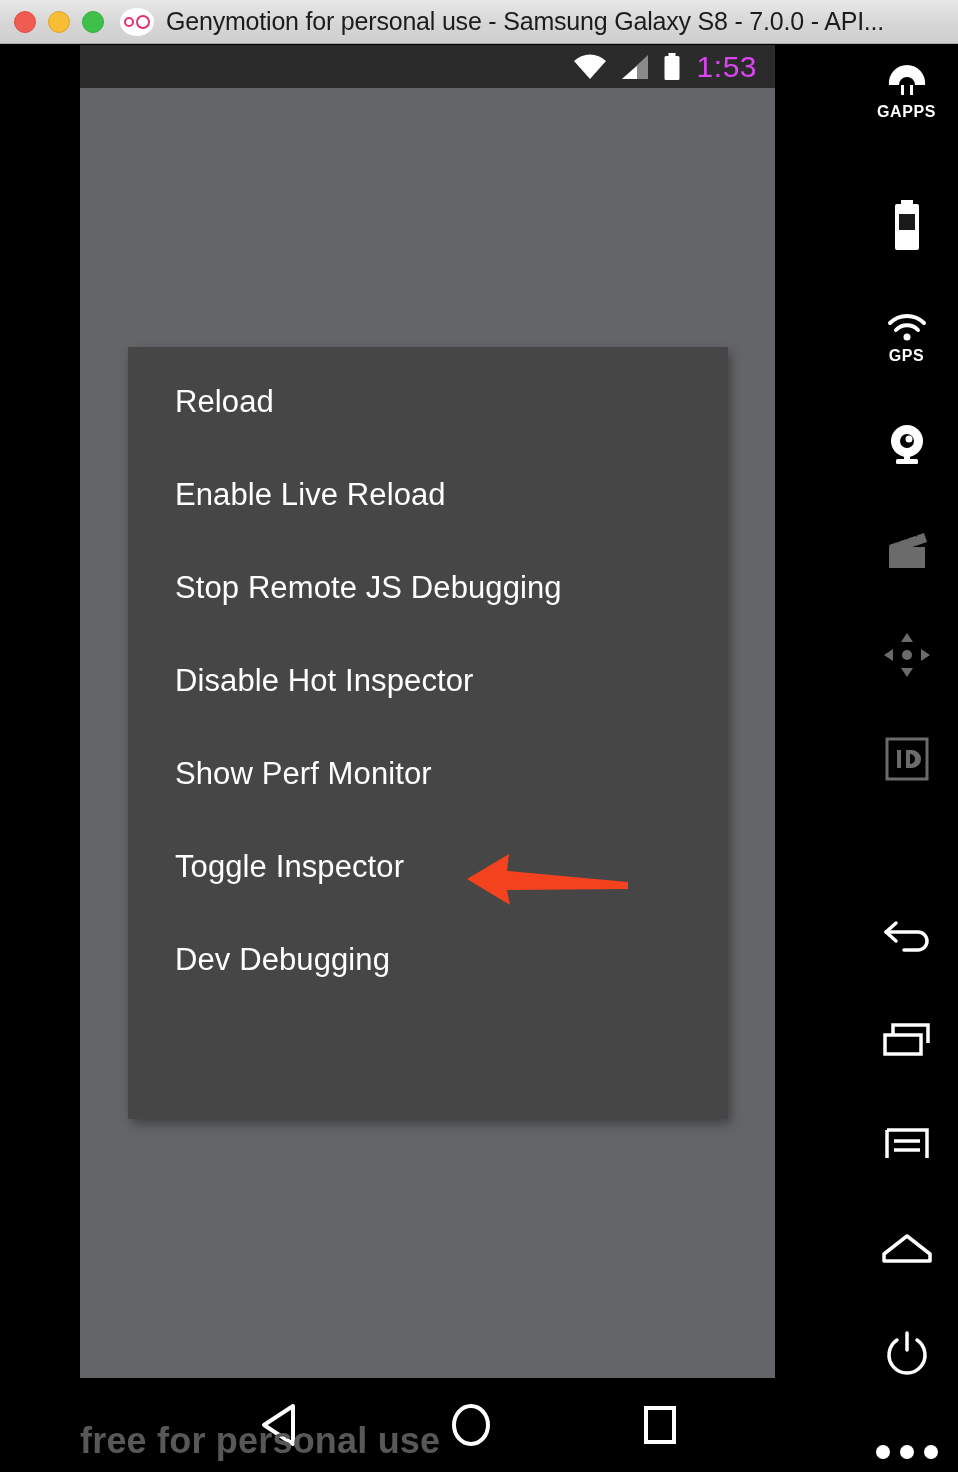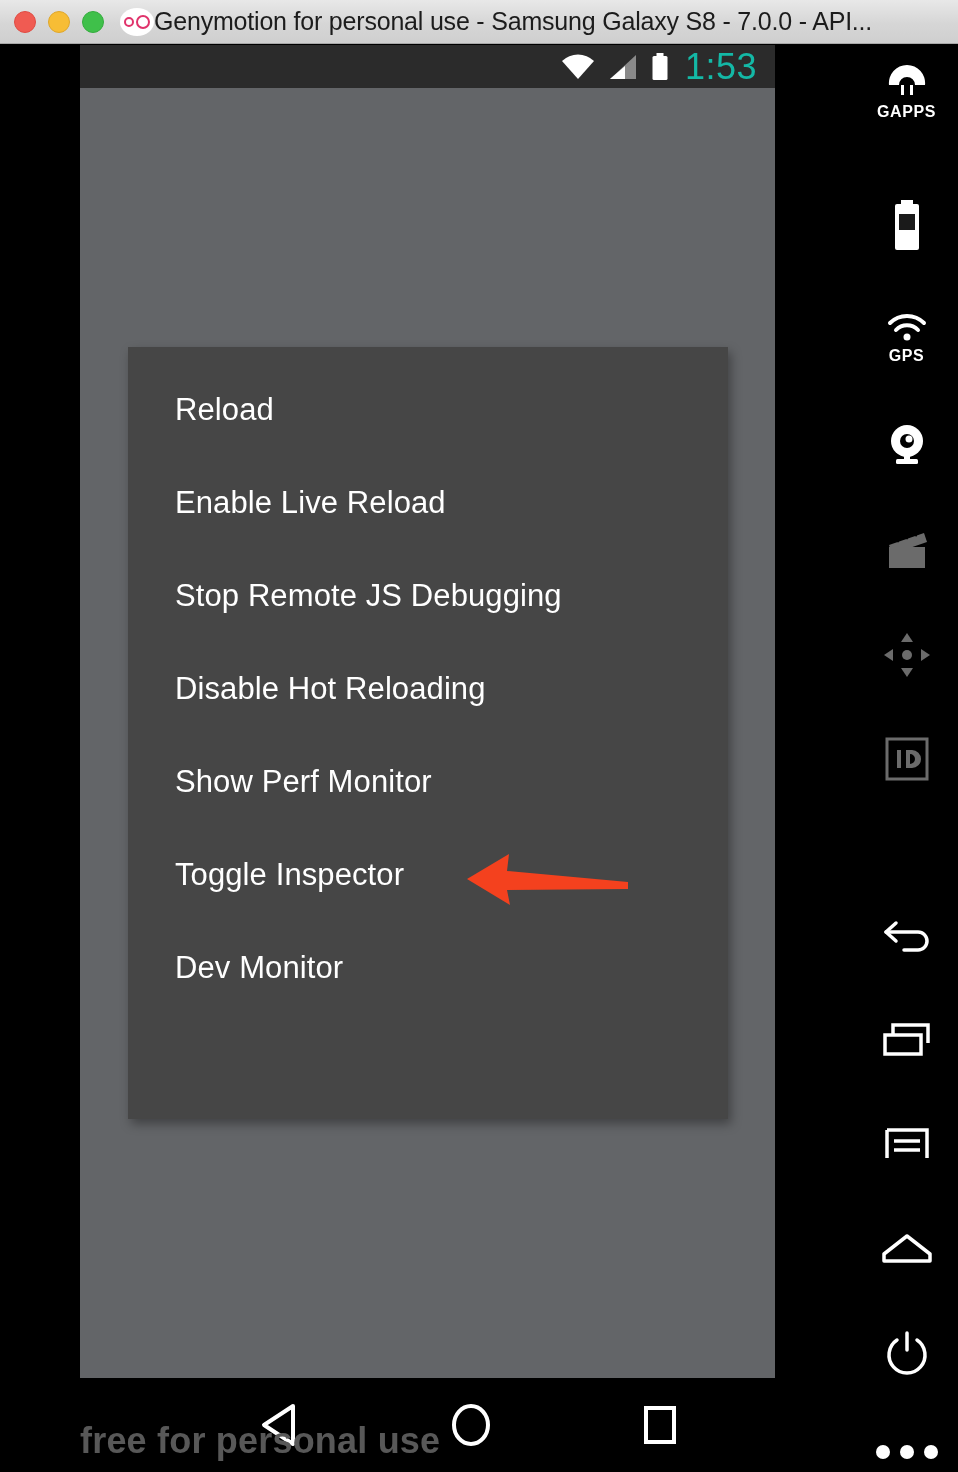--- a/index.html
+++ b/index.html
@@ -32,20 +32,21 @@
   .genylogo {
     width:34px; height:28px; margin-left:16px;
     background:#fff; border-radius:50%;
     display:flex; align-items:center; justify-content:center; gap:2px;
   }
   .gcirc { border:2.5px solid #e0336b; border-radius:50%; }
   .gcirc.small { width:10px; height:10px; }
   .gcirc.big   { width:14px; height:14px; }
 
   .title-text {
+    margin-left:12px;
     font-size:25px;
     color:#1c1c1c;
     letter-spacing:-0.2px;
     white-space:nowrap;
     overflow:hidden;
   }
 
   
   .device {
     position:absolute; left:80px; top:45px;
@@ -54,38 +55,38 @@
   }
   .statusbar {
     position:absolute; left:0; top:0;
     width:695px; height:43px;
     background:#2b2b2b;
     display:flex; align-items:center; justify-content:flex-end;
     padding-right:18px; gap:13px;
   }
   .sb-icon { display:flex; align-items:center; }
   .sb-time {
-    color:#14b8a6; font-size:36px; font-weight:400;
+    color:#d946ef; font-size:30px; font-weight:400;
     letter-spacing:0.5px; margin-left:3px;
   }
 
   
   .backdrop {
     position:absolute; left:0; top:43px;
     width:695px; height:1290px;
     background:#636568;
   }
 
   
   .devmenu {
     position:absolute; left:48px; top:302px;
     width:600px; height:772px;
     background:#464646;
     box-shadow:3px 5px 10px rgba(0,0,0,0.35);
-    padding-top:16px;
+    padding-top:8px;
   }
   .menu-item {
     height:93px;
     display:flex; align-items:center;
     padding-left:47px;
     color:#fff;
     font-size:31px;
     font-weight:400;
     letter-spacing:0.1px;
     cursor:pointer;
@@ -182,24 +183,24 @@
           <rect x="1.5" y="3" width="15" height="24" rx="1.5" fill="#ffffff"></rect>
         </svg>
       </span>
       <span class="sb-time">1:53</span>
     </div>
 
     <div class="devmenu">
       <div class="menu-item">Reload</div>
       <div class="menu-item">Enable Live Reload</div>
       <div class="menu-item">Stop Remote JS Debugging</div>
-      <div class="menu-item">Disable Hot Reloading</div>
+      <div class="menu-item">Disable Hot Inspector</div>
       <div class="menu-item">Show Perf Monitor</div>
       <div class="menu-item">Toggle Inspector</div>
-      <div class="menu-item">Dev Monitor</div>
+      <div class="menu-item">Dev Debugging</div>
     </div>
   </div>
 
   <div class="arrow">
     <svg width="165" height="60" viewBox="0 0 165 60">
       <path d="M2 31 L44 6 L42 23 L163 34 L163 41 L42 42 L45 57 Z" fill="#f4411e"></path>
     </svg>
   </div>
 
   <div class="navbar">

